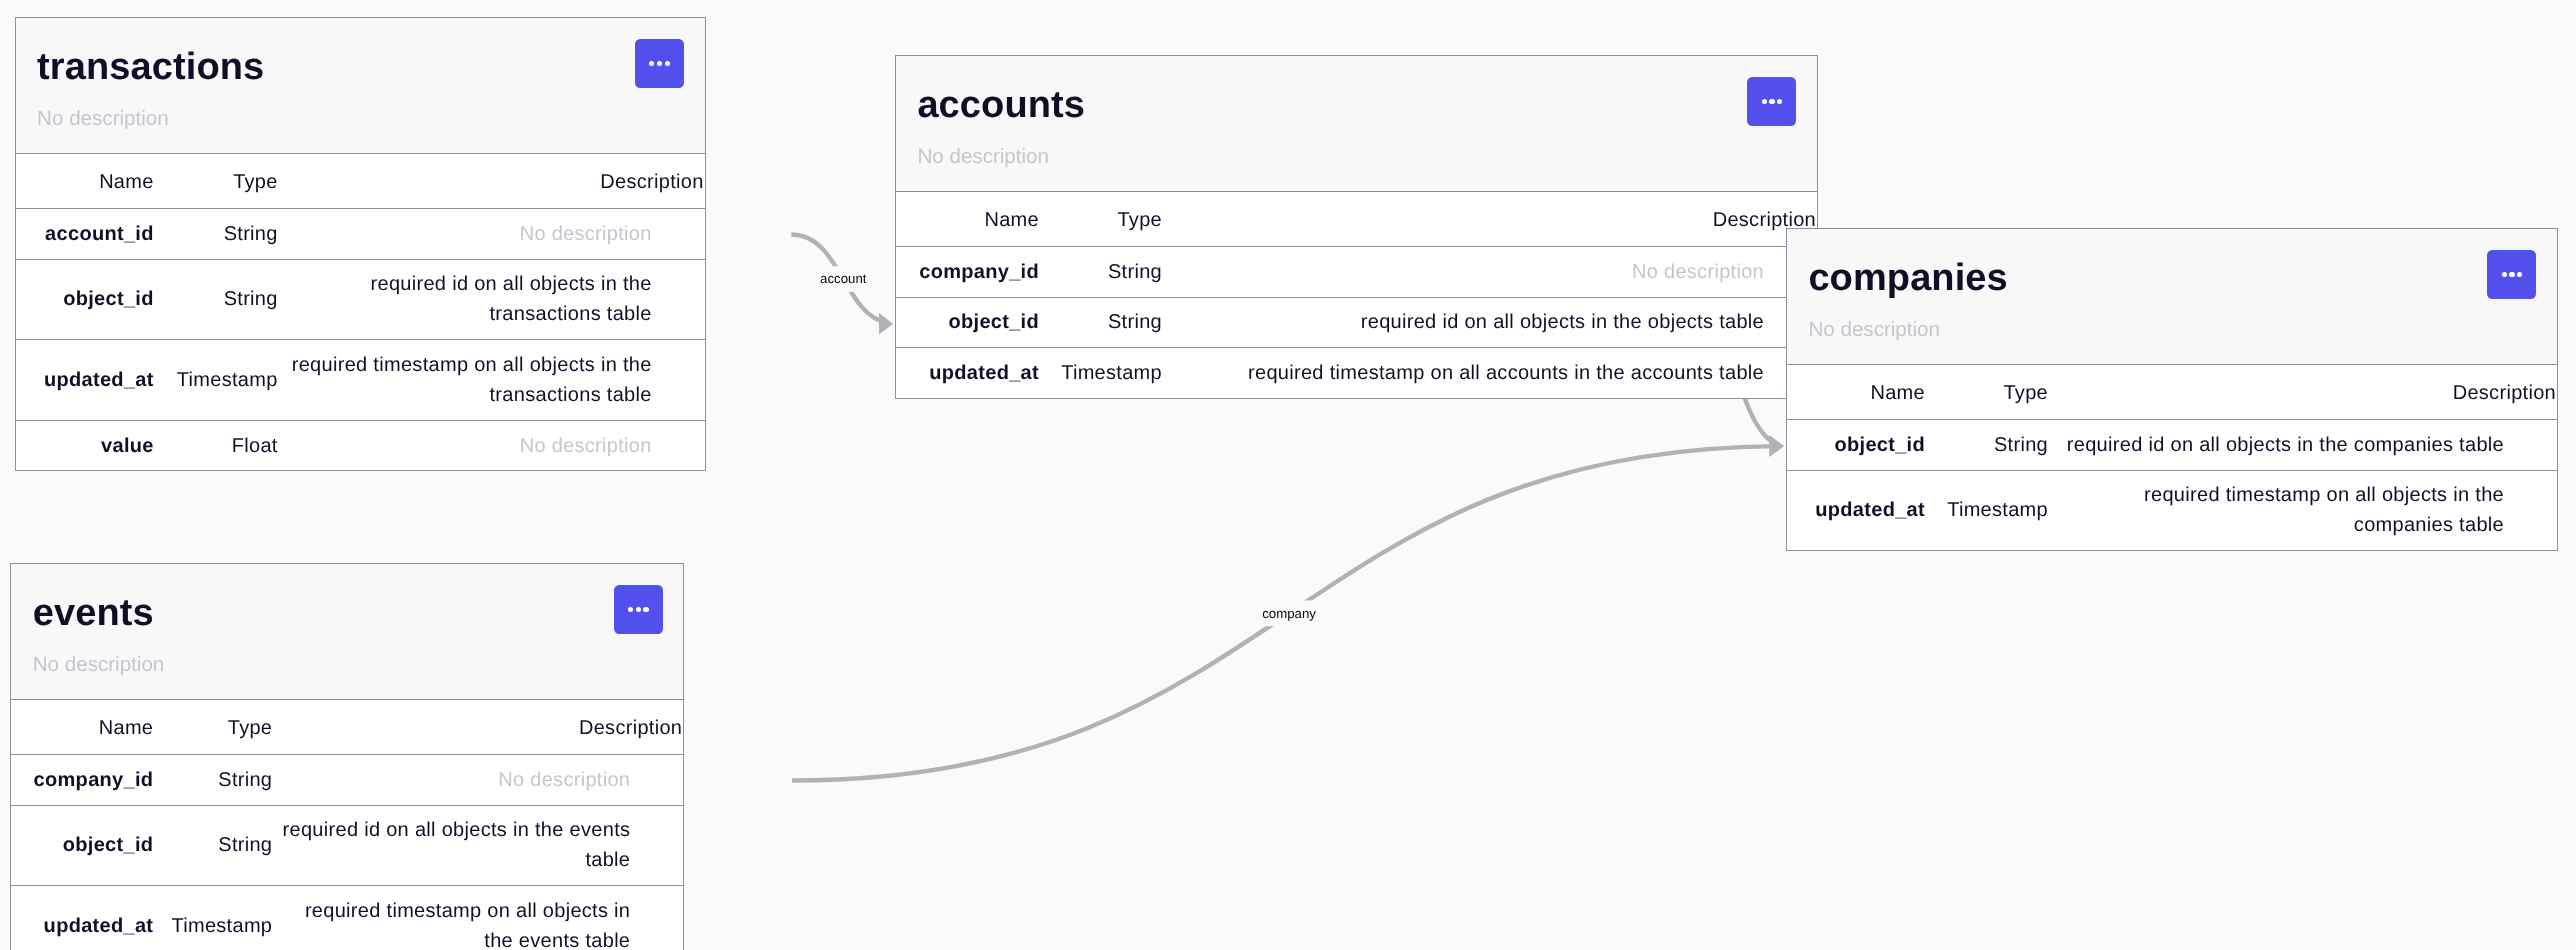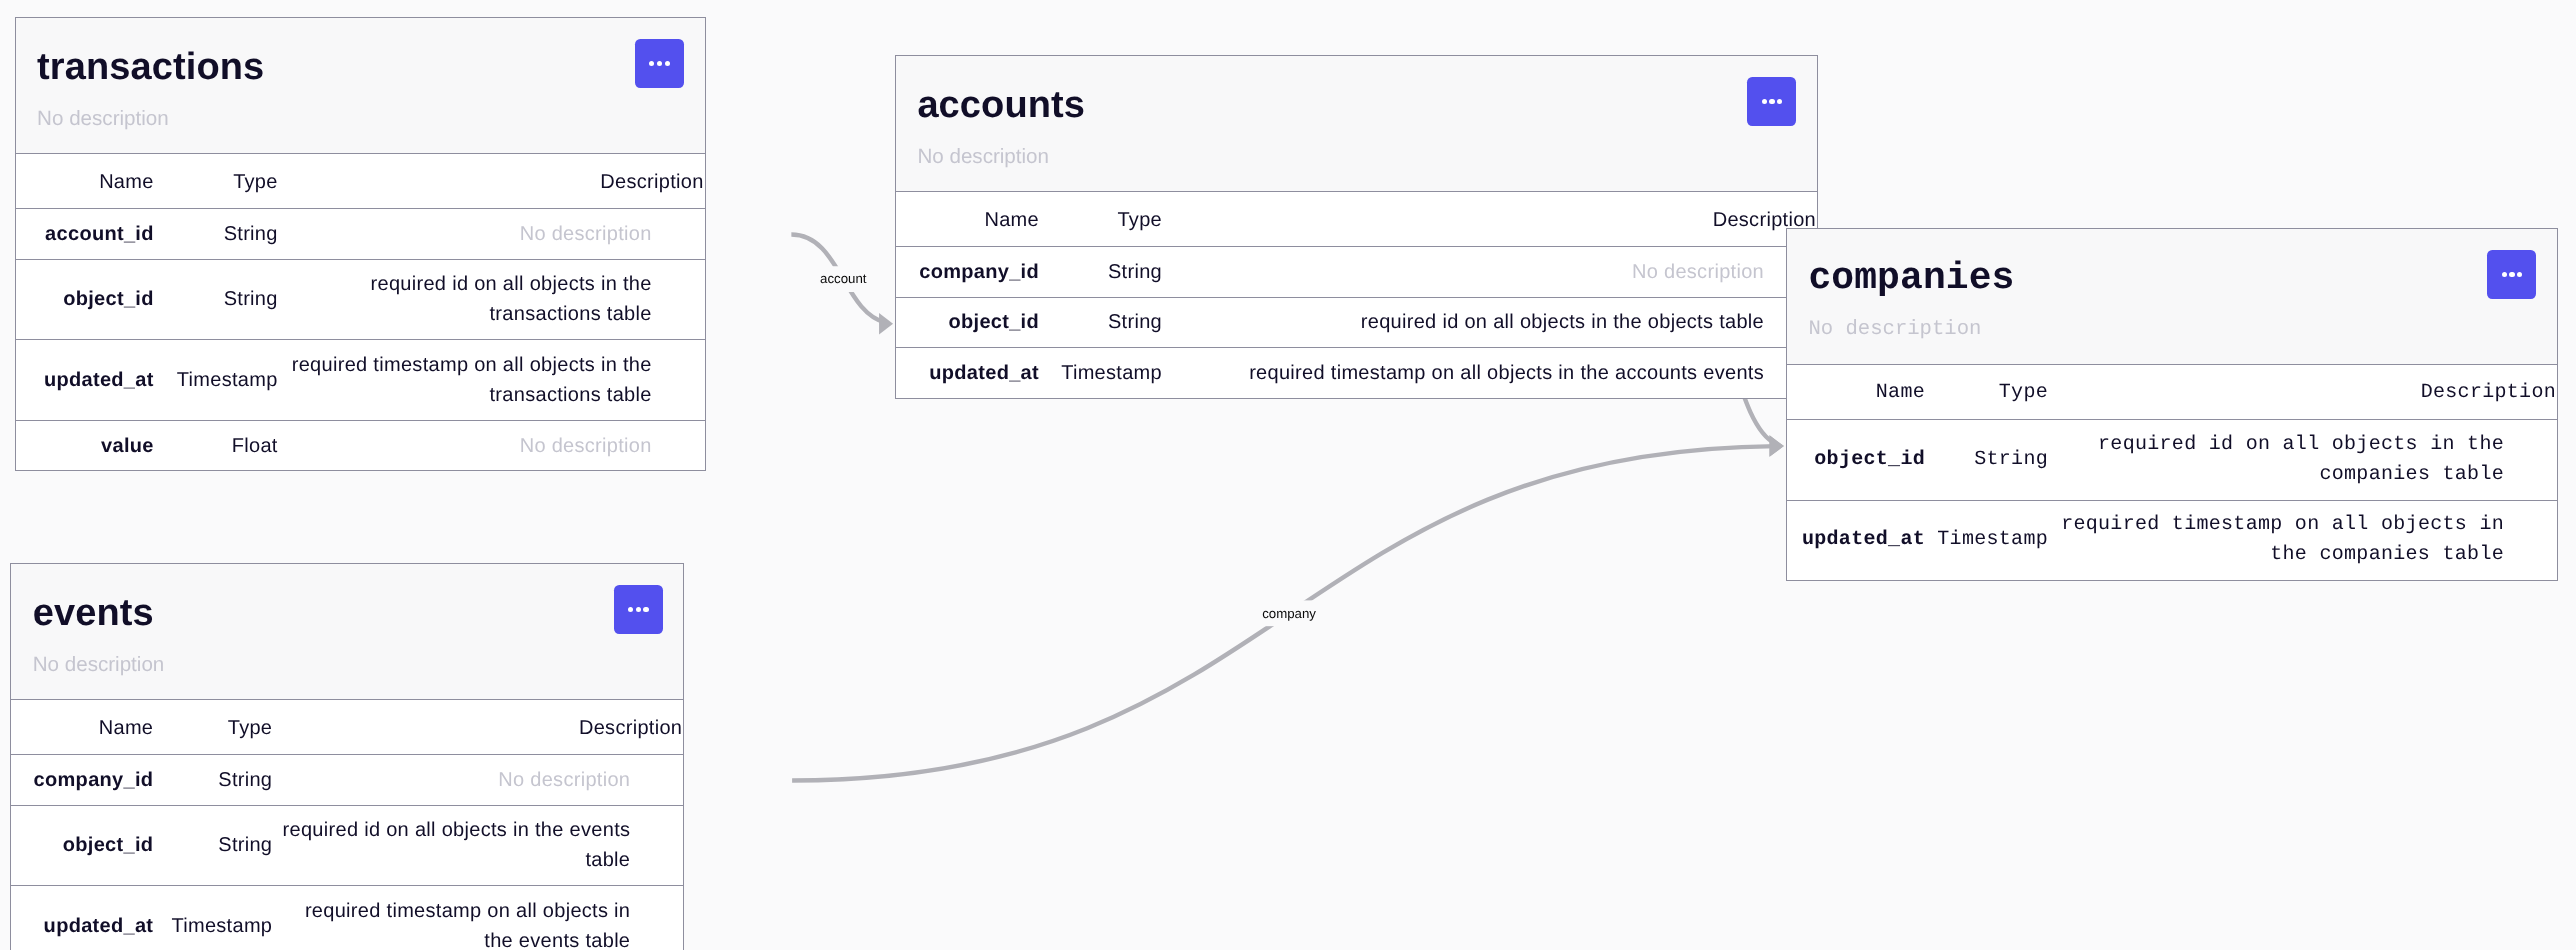--- a/index.html
+++ b/index.html
@@ -142,27 +142,27 @@
         <td class="col-desc muted">No description</td>
       </tr>
       <tr>
         <td class="col-name">object_id</td>
         <td>String</td>
         <td class="col-desc">required id on all objects in the objects table</td>
       </tr>
       <tr>
         <td class="col-name">updated_at</td>
         <td>Timestamp</td>
-        <td class="col-desc">required timestamp on all objects in the accounts events</td>
-      </tr>
-      </tbody>
-    </table>
-  </div>
-
-  <div class="node" style="left:1786px;top:228px;width:772px;font-family:Liberation Mono, monospace;">
+        <td class="col-desc">required timestamp on all accounts in the accounts table</td>
+      </tr>
+      </tbody>
+    </table>
+  </div>
+
+  <div class="node" style="left:1786px;top:228px;width:772px;">
     <div class="node-head">
       <div class="node-title">companies</div>
       <div class="node-desc">No description</div>
       <button class="menu-btn">
         <span class="dots">
             <i></i>
             <i></i>
             <i></i>
           </span>
       </button>

